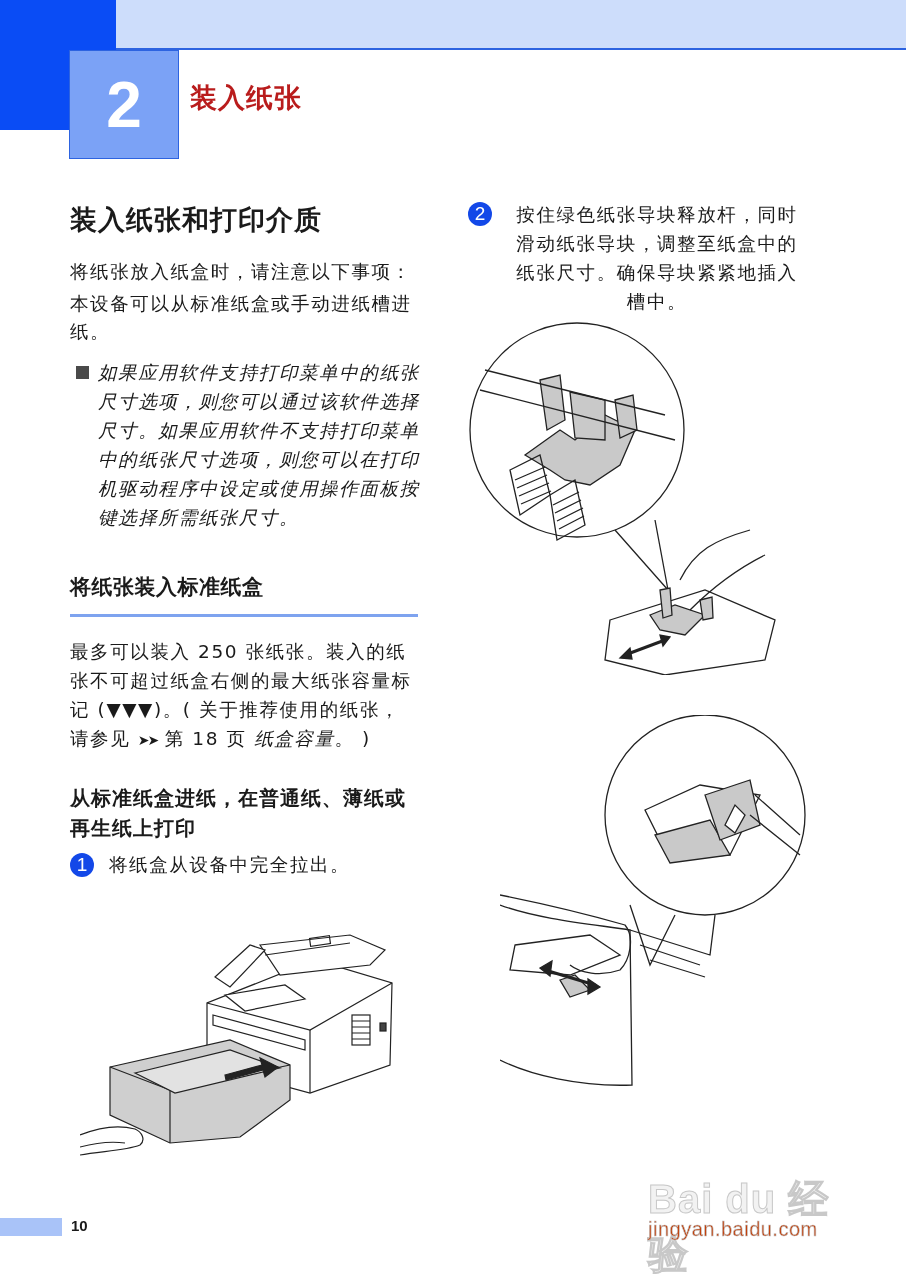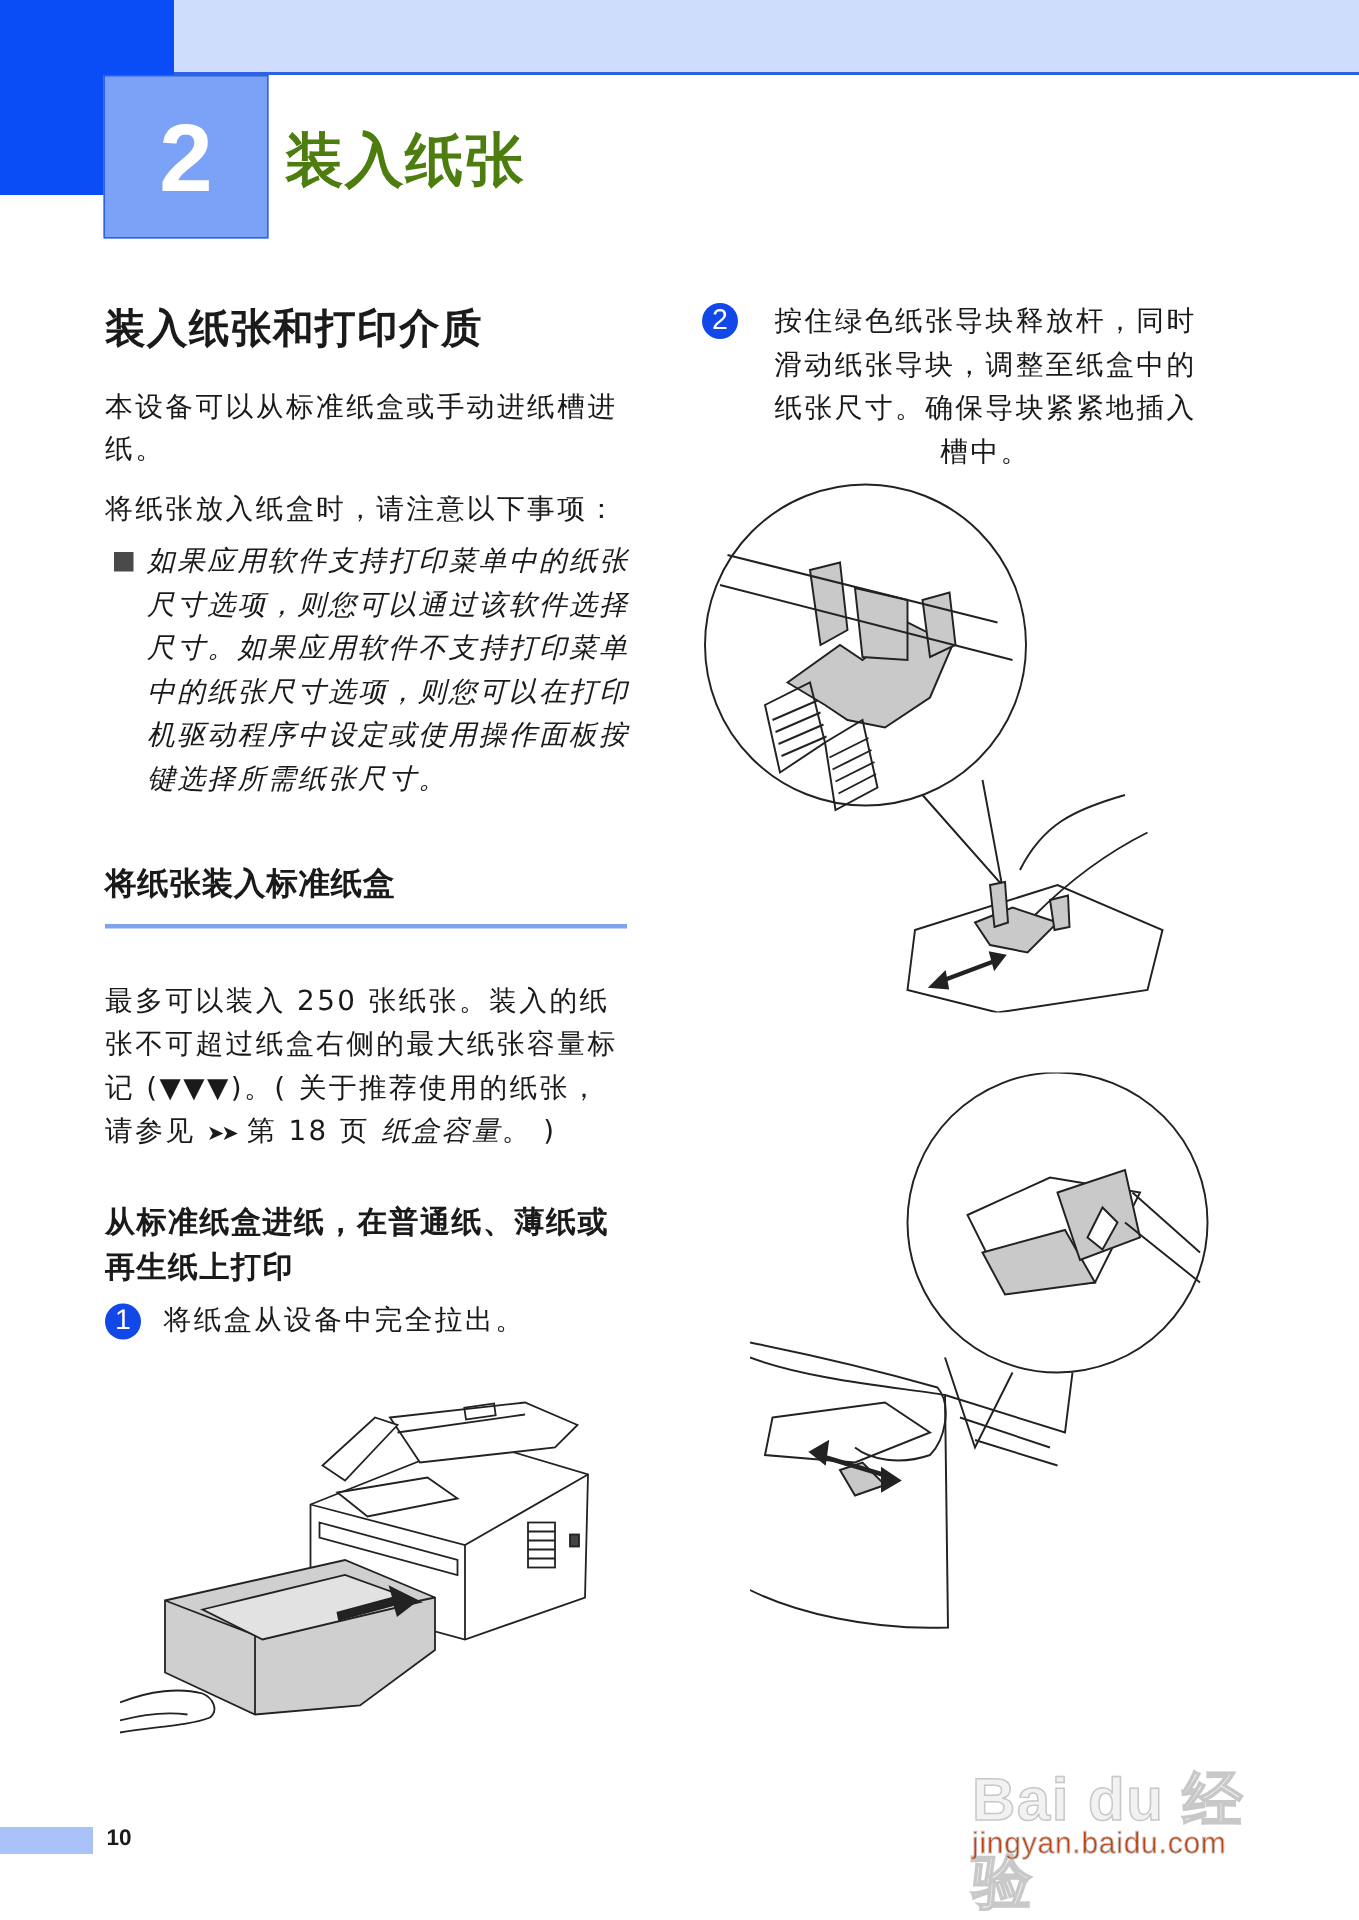--- a/index.html
+++ b/index.html
@@ -9,21 +9,21 @@
     font-family: "DejaVu Sans", "Liberation Sans", sans-serif;
   }
   .hdr-dark { position: absolute; left: 0; top: 0; width: 116px; height: 130px; background: #0a4cf5; }
   .hdr-light { position: absolute; left: 116px; top: 0; width: 790px; height: 48px; background: #cdddfb; border-bottom: 2px solid #2d63e0; }
   .chap-box {
     position: absolute; left: 69px; top: 50px; width: 110px; height: 109px;
     background: #7ba2f6; border: 1px solid #2d63e0; box-sizing: border-box;
     color: #fff; font-family: "Liberation Sans", sans-serif; font-weight: bold;
     font-size: 64px; display: flex; align-items: center; justify-content: center;
   }
-  .chap-title { position: absolute; left: 190px; top: 80px; font-size: 39px; font-weight: bold; letter-spacing: 1px; color: #4d7c0f; }
+  .chap-title { position: absolute; left: 190px; top: 80px; font-size: 27px; font-weight: bold; letter-spacing: 1px; color: #b91c1c; }
 
   .col-left { position: absolute; left: 70px; top: 200px; width: 350px; }
   .col-right { position: absolute; left: 470px; top: 200px; width: 350px; }
 
   h1.sec { margin: 0 0 18px 0; font-size: 27px; font-weight: bold; letter-spacing: 1px; line-height: 40px; }
   p.body { margin: 0 0 12px 0; font-size: 18.5px; line-height: 28px; letter-spacing: 1.6px; }
   .bullet { display: flex; margin: 6px 0 0 0; }
   .bullet .sq { width: 13px; height: 13px; background: #4a4a4a; margin: 8px 9px 0 6px; flex: none; }
   .bullet .txt { font-size: 18.5px; line-height: 29px; letter-spacing: 1.6px; font-style: italic; }
   h2.sub { margin: 40px 0 0 0; font-size: 21px; font-weight: bold; letter-spacing: 0.5px; line-height: 30px; padding-bottom: 12px; border-bottom: 3px solid #7ea3ef; width: 348px; }
@@ -53,30 +53,30 @@
 
 <div class="hdr-dark"></div>
 <div class="hdr-light"></div>
 <div class="chap-box">
   <span>2</span>
 </div>
 <div class="chap-title">装入纸张</div>
 
 <div class="col-left">
   <h1 class="sec">装入纸张和打印介质</h1>
+  <p class="body" style="margin-bottom:4px">将纸张放入纸盒时，请注意以下事项：</p>
   <p class="body">本设备可以从标准纸盒或手动进纸槽进纸。</p>
-  <p class="body" style="margin-bottom:4px">将纸张放入纸盒时，请注意以下事项：</p>
   <div class="bullet">
     <span class="sq"></span>
     <span class="txt">如果应用软件支持打印菜单中的纸张尺寸选项，则您可以通过该软件选择尺寸。如果应用软件不支持打印菜单中的纸张尺寸选项，则您可以在打印机驱动程序中设定或使用操作面板按键选择所需纸张尺寸。</span>
   </div>
 
   <h2 class="sub">将纸张装入标准纸盒</h2>
 
-  <p class="body" style="margin-top:34px; line-height:29px;">
+  <p class="body" style="margin-top:20px; line-height:29px;">
     <span>最多可以装入 250 张纸张。装入的纸张不可超过纸盒右侧的最大纸张容量标记 (▼▼▼)。( 关于推荐使用的纸张，请参见 </span><span class="arrow">➤➤</span><span> 第 18 页 </span><span class="ital">纸盒容量</span><span>。 )</span>
   </p>
 
   <h3 class="sub2">从标准纸盒进纸，在普通纸、薄纸或再生纸上打印</h3>
 
   <div class="step">
     <span class="num">1</span>
     <span class="stxt">将纸盒从设备中完全拉出。</span>
   </div>
 </div>

